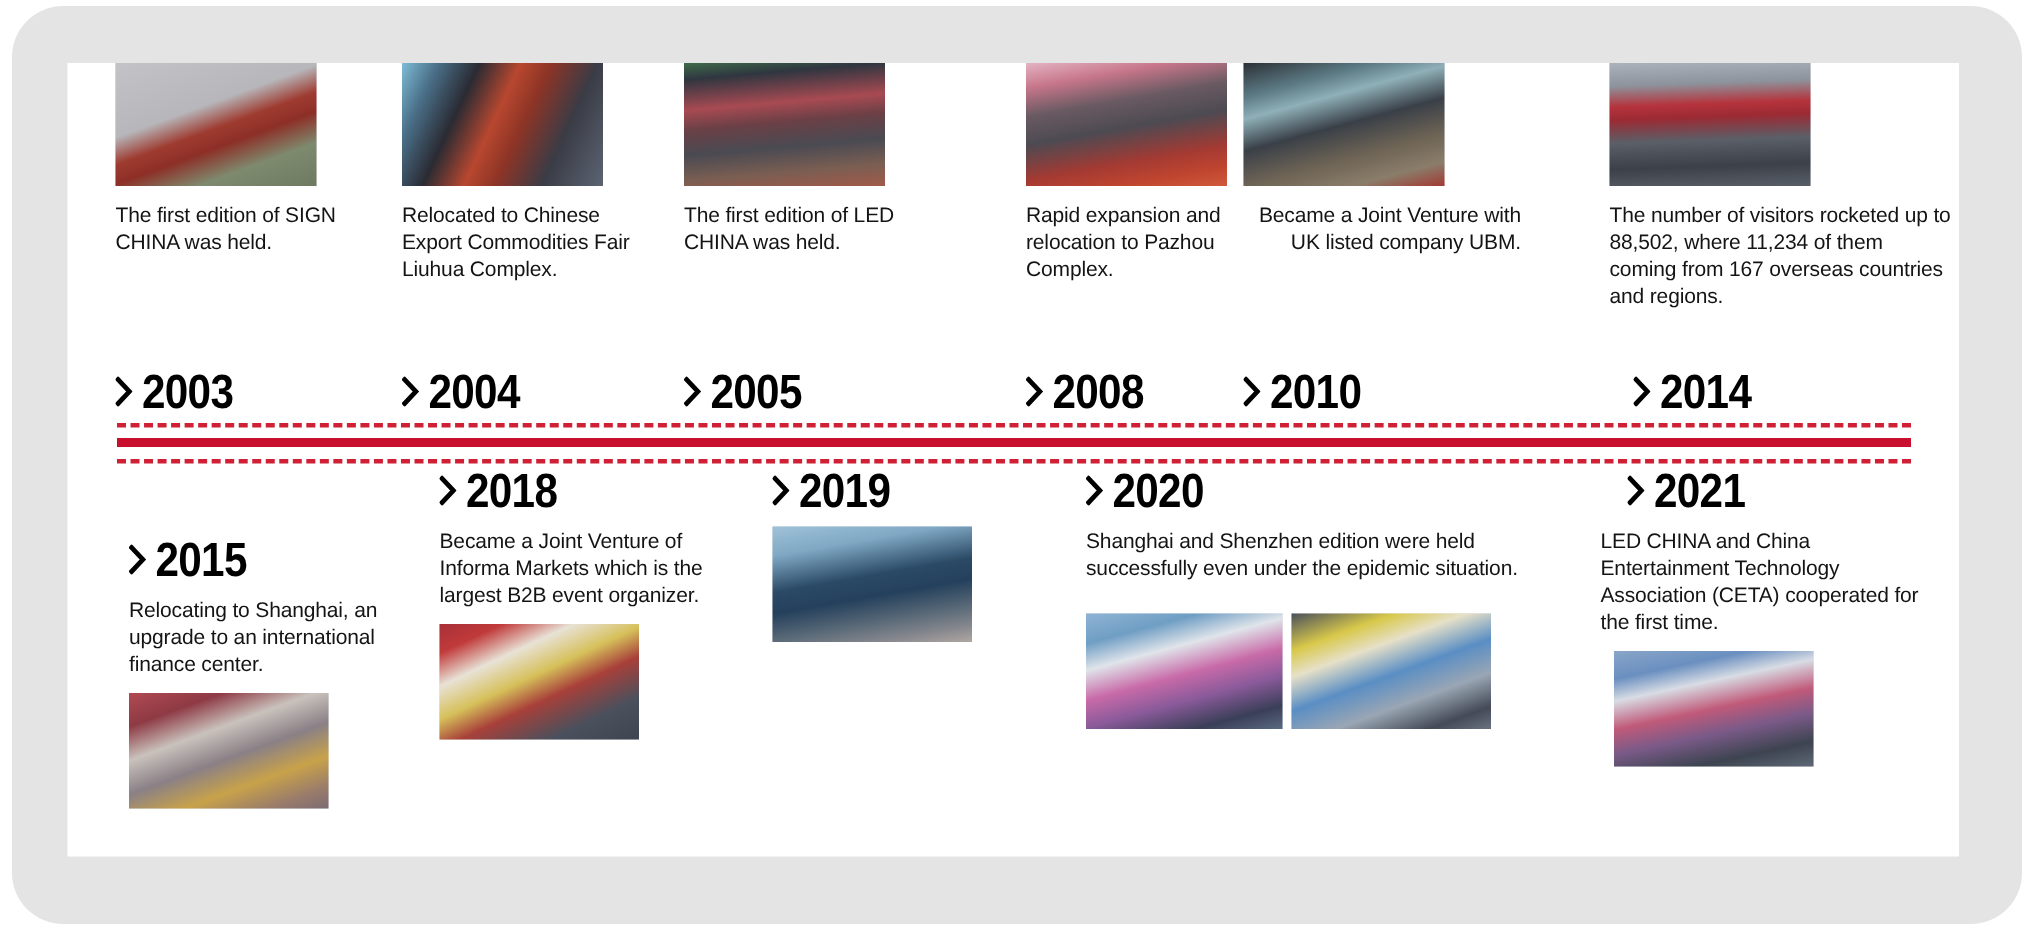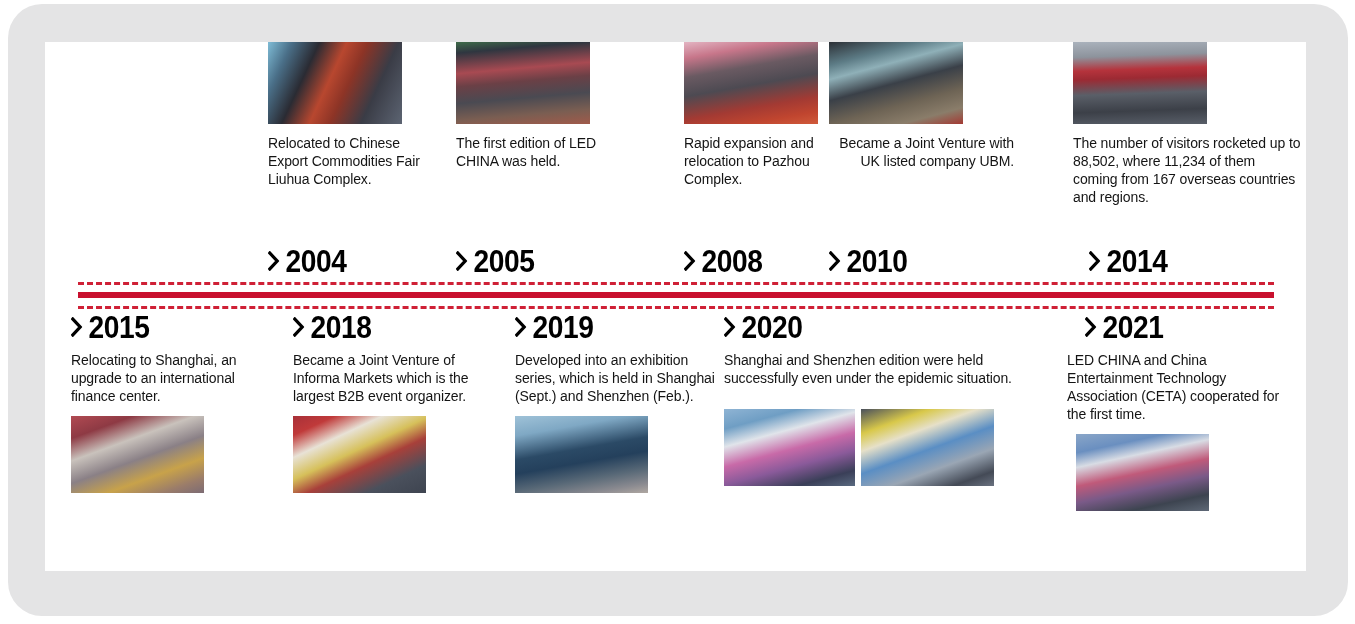--- a/index.html
+++ b/index.html
@@ -139,20 +139,34 @@
 <body>
 
 <div id="root">
 
   <div class="outer-frame"></div>
 
   <div class="card">
 
     <div class="row row-top">
 
+      <div class="item top" style="left:32px; width:175px; height:236px;">
+        <div class="thumb-wrap">
+          <div class="thumb" style="width:134px;height:82px;background-image:linear-gradient(160deg,#c3c3c7 0%,#b7b7bb 38%,#9e3b30 52%,#8d2f27 62%,#7e8a6e 78%,#6d7a60 100%);"></div>
+        </div>
+        <div class="desc">The first edition of SIGN CHINA was held.</div>
+        <div class="year">
+          <span class="chev">
+              <svg width="13" height="20" viewBox="0 0 13 20">
+                <path d="M2 2 L10.5 10 L2 18" stroke="#000" stroke-width="3.4" fill="none" stroke-linecap="square"></path>
+              </svg>
+            </span>
+          <span>2003</span>
+        </div>
+      </div>
 
       <div class="item top" style="left:223px; width:175px; height:236px;">
         <div class="thumb-wrap">
           <div class="thumb" style="width:134px;height:82px;background-image:linear-gradient(115deg,#7fbcd6 0%,#4a6f88 14%,#2a2b33 30%,#b8472f 46%,#8d3426 58%,#3a3c46 76%,#5c6472 100%);"></div>
         </div>
         <div class="desc">Relocated to Chinese Export Commodities Fair Liuhua Complex.</div>
         <div class="year">
           <span class="chev">
               <svg width="13" height="20" viewBox="0 0 13 20">
                 <path d="M2 2 L10.5 10 L2 18" stroke="#000" stroke-width="3.4" fill="none" stroke-linecap="square"></path>
@@ -225,21 +239,21 @@
     </div>
 
     <div class="divider">
       <div class="divider-dash-top"></div>
       <div class="divider-solid"></div>
       <div class="divider-dash-bottom"></div>
     </div>
 
     <div class="row row-bottom">
 
-      <div class="item bot" style="left:26px; width:180px;">
+      <div class="item bot" style="left:41px; width:180px;margin-top:46px;">
         <div class="year">
           <span class="chev">
               <svg width="13" height="20" viewBox="0 0 13 20">
                 <path d="M2 2 L10.5 10 L2 18" stroke="#000" stroke-width="3.4" fill="none" stroke-linecap="square"></path>
               </svg>
             </span>
           <span>2015</span>
         </div>
         <div class="desc">Relocating to Shanghai, an upgrade to an international finance center.</div>
         <div class="thumb-wrap">
@@ -264,21 +278,20 @@
 
       <div class="item bot" style="left:470px; width:200px;">
         <div class="year">
           <span class="chev">
               <svg width="13" height="20" viewBox="0 0 13 20">
                 <path d="M2 2 L10.5 10 L2 18" stroke="#000" stroke-width="3.4" fill="none" stroke-linecap="square"></path>
               </svg>
             </span>
           <span>2019</span>
         </div>
-        <div class="desc">Developed into an exhibition series, which is held in Shanghai (Sept.) and Shenzhen (Feb.).</div>
         <div class="thumb-wrap" style="margin-left:0;">
           <div class="thumb" style="width:133px;height:77px;background-image:linear-gradient(170deg,#9fc2d8 0%,#7fa8c4 20%,#2b4a66 44%,#24405c 58%,#5a6a78 76%,#8a8a90 90%,#b0a8a2 100%); margin-left:0;"></div>
         </div>
       </div>
 
       <div class="item bot" style="left:679px; width:290px;">
         <div class="year">
           <span class="chev">
               <svg width="13" height="20" viewBox="0 0 13 20">
                 <path d="M2 2 L10.5 10 L2 18" stroke="#000" stroke-width="3.4" fill="none" stroke-linecap="square"></path>

